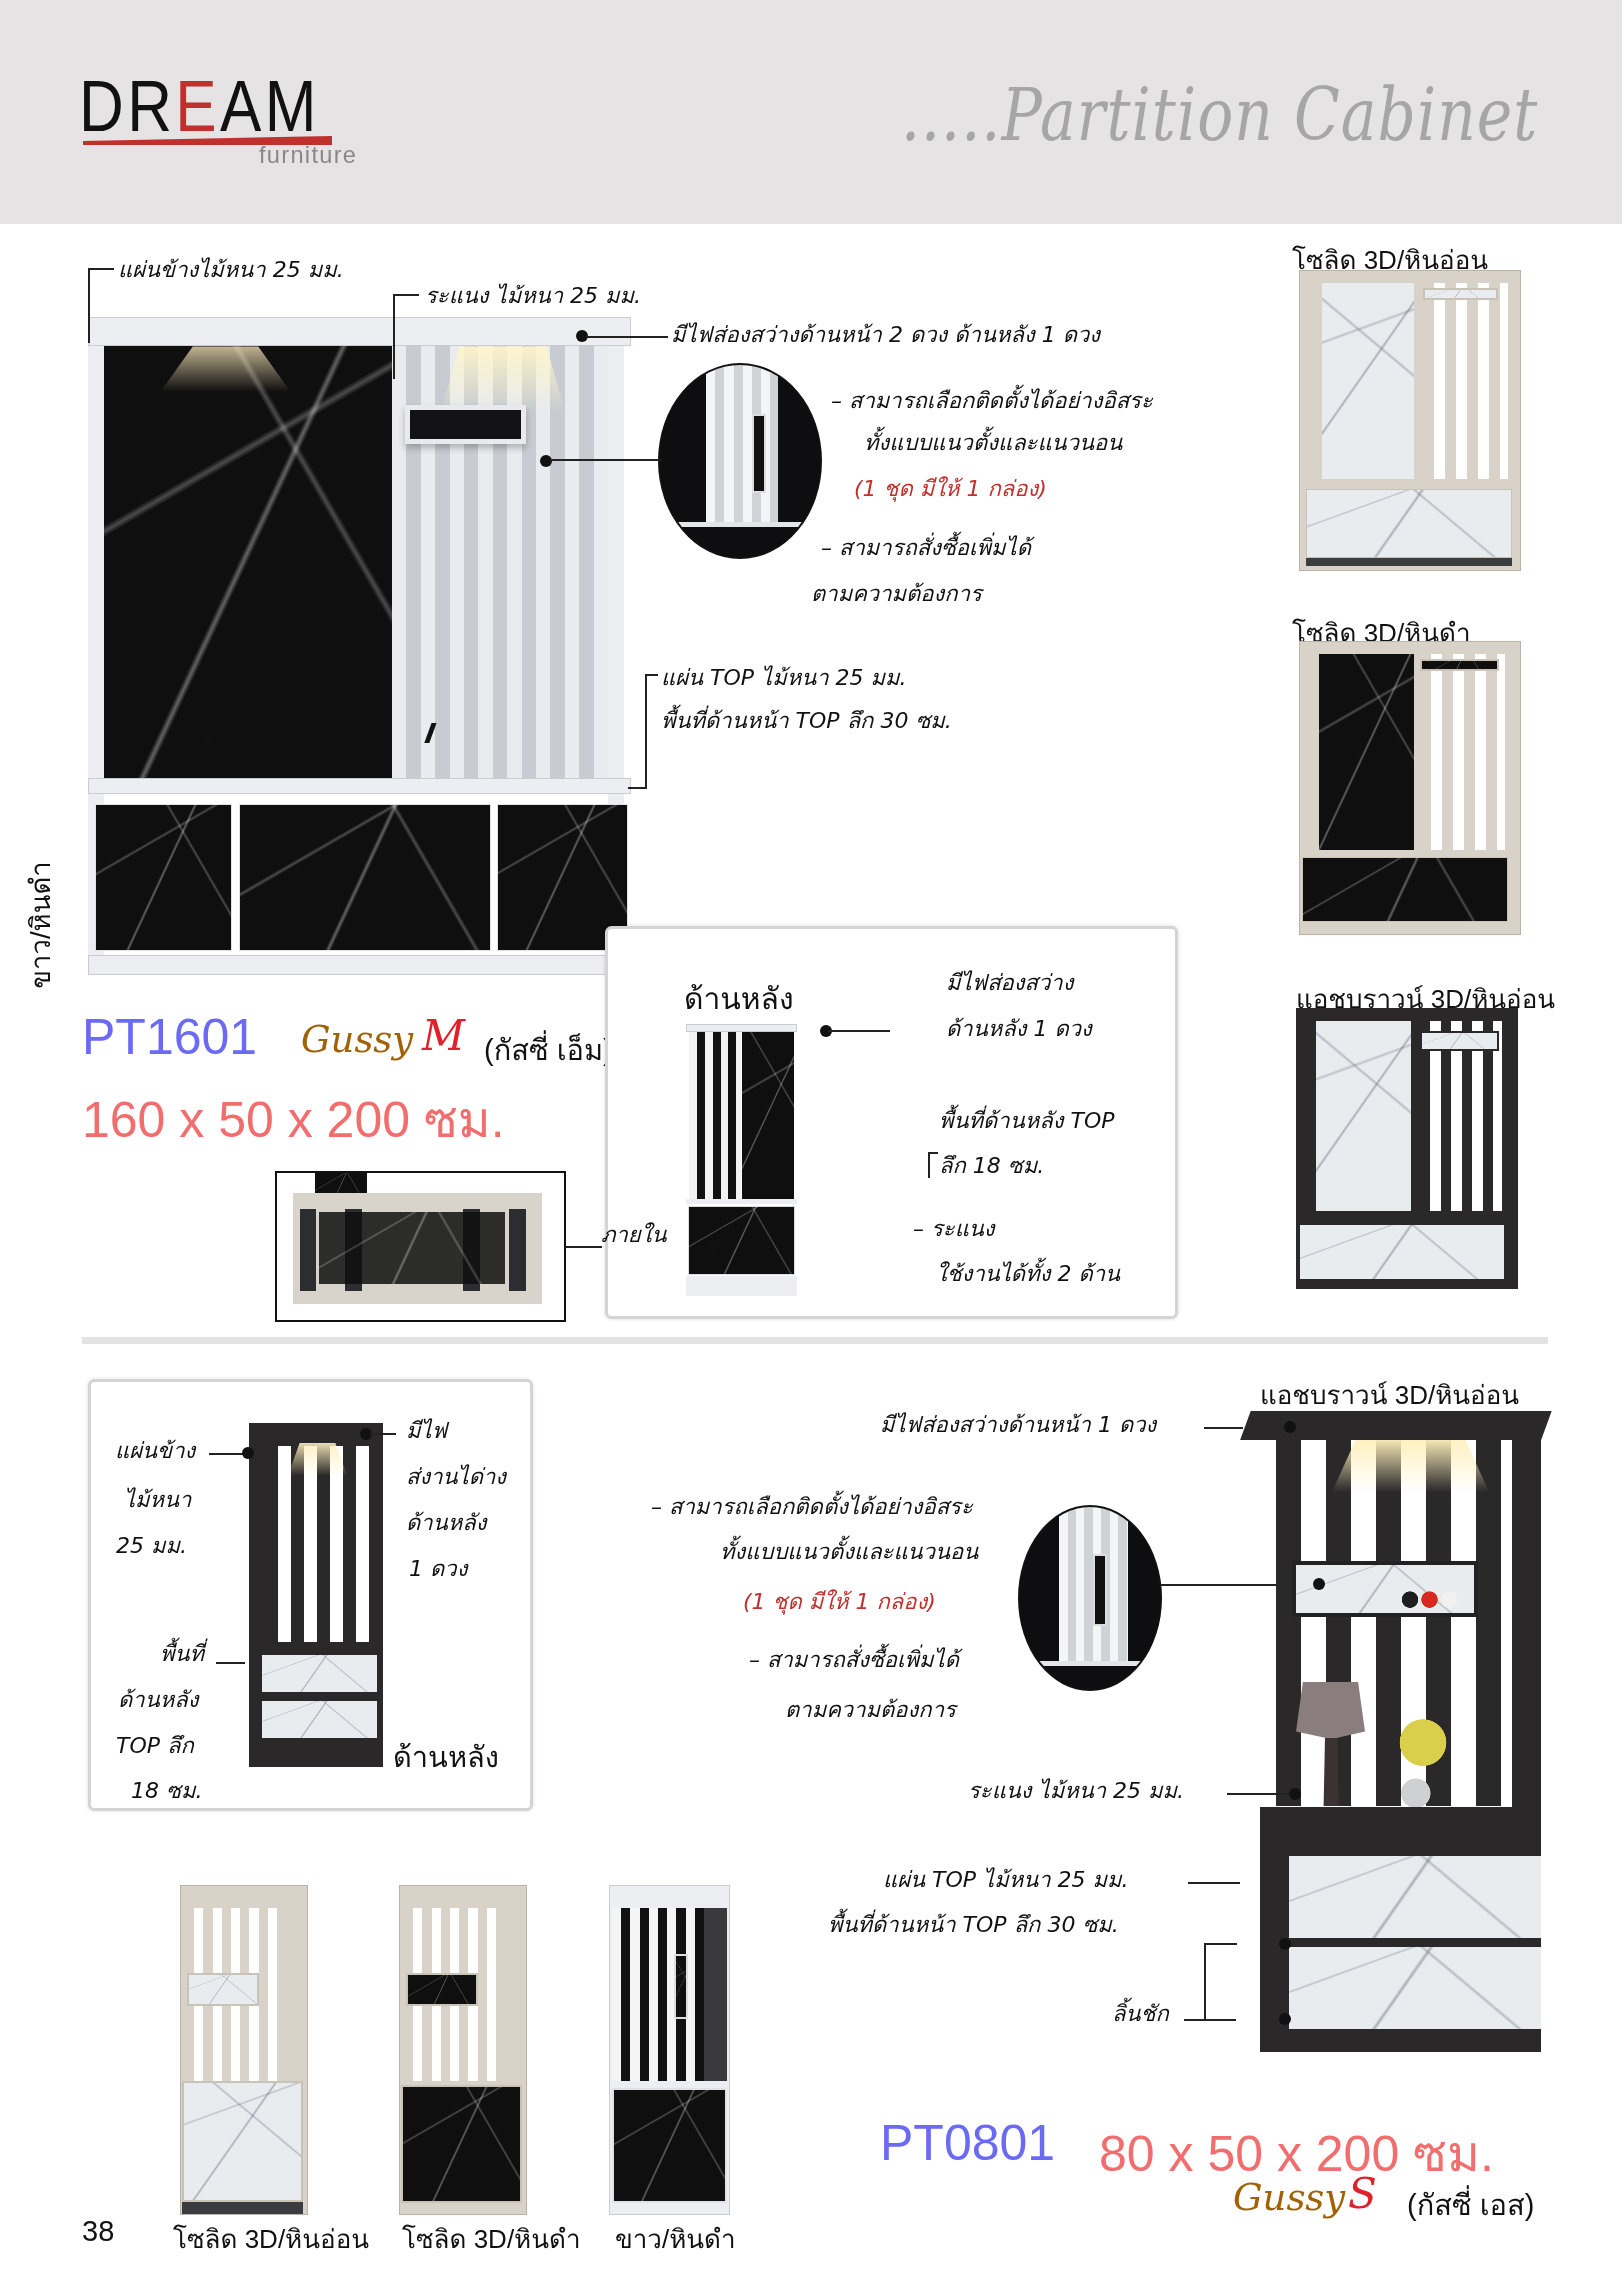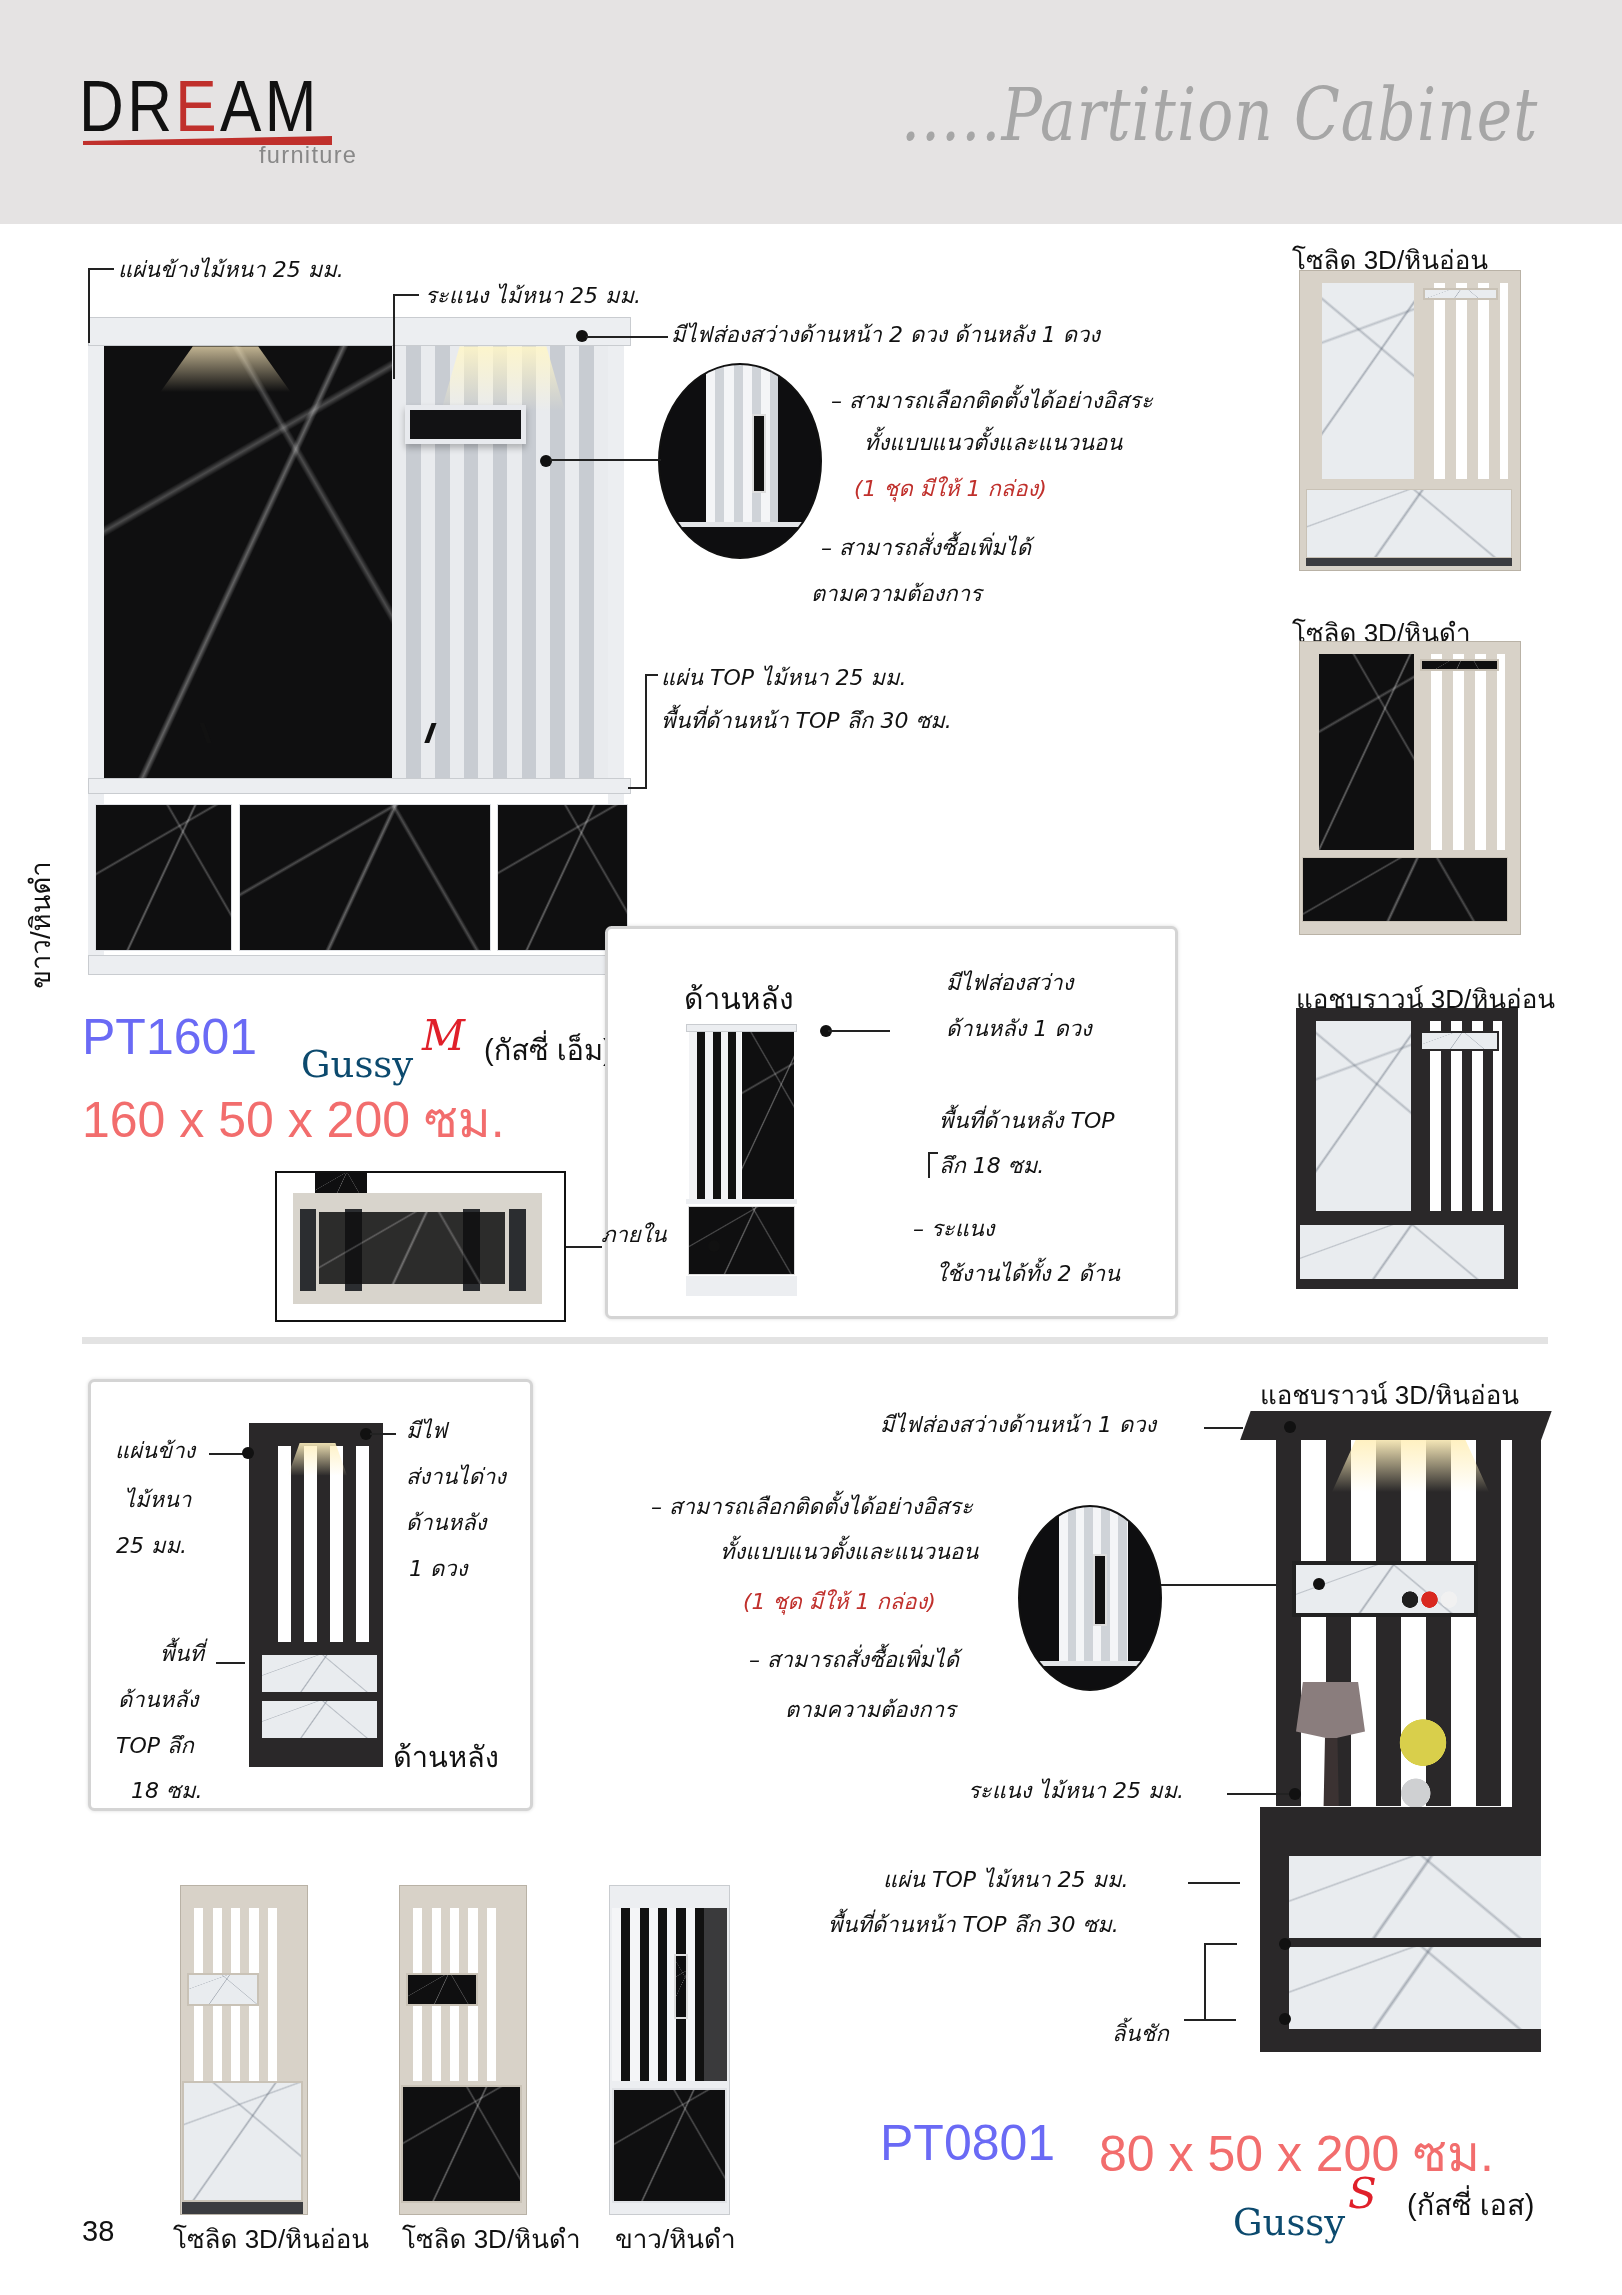--- a/index.html
+++ b/index.html
@@ -26,21 +26,21 @@
   .marble-dark { background: #0f0f10; background-image: linear-gradient(115deg, transparent 48%, rgba(255,255,255,0.35) 49%, transparent 50%), linear-gradient(60deg, transparent 70%, rgba(255,255,255,0.25) 71%, transparent 72%), linear-gradient(150deg, transparent 30%, rgba(255,255,255,0.25) 31%, transparent 32%); }
   .marble-light { background: #e9ecef; background-image: linear-gradient(125deg, transparent 45%, rgba(90,100,115,0.45) 46%, transparent 47%), linear-gradient(40deg, transparent 65%, rgba(90,100,115,0.35) 66%, transparent 67%), linear-gradient(160deg, transparent 25%, rgba(90,100,115,0.3) 26%, transparent 27%); }
   .wood-light { background: #d8d2c8; }
   .wood-dark { background: #2a2829; }
   .white-frame { background: #eceef1; }
   .slats { background: repeating-linear-gradient(90deg, var(--slat) 0 var(--sw), var(--gap) var(--sw) calc(var(--sw) * 2)); }
 
   .var-label { font-family: "Liberation Sans", sans-serif; font-size: 26px; color: #111; white-space: nowrap; }
   .model-code { font-family: "Liberation Sans", sans-serif; font-size: 50px; color: #6a6af5; }
   .dims { font-family: "Liberation Sans", sans-serif; font-size: 50px; color: #f26d6d; }
-  .series-name { font-family: "DejaVu Serif", serif; font-size: 37px; color: #0c4a6e; margin-top: 25px; }
+  .series-name { font-family: "DejaVu Serif", serif; font-style: italic; font-size: 37px; color: #a16207; }
   .series-letter { font-family: "DejaVu Serif", serif; font-style: italic; font-size: 42px; color: #e0202a; }
   .series-th { font-family: "Liberation Sans", sans-serif; font-size: 29px; color: #111; }
   .page-num { font-family: "Liberation Sans", sans-serif; font-size: 29px; color: #111; }
 </style>
 </head>
 <body>
 
 <div class="abs header"></div>
 <div class="abs logo">
   <div class="logo-word">DR<span class="logo-e">E</span>AM</div>
@@ -246,21 +246,21 @@
 <div class="abs note" style="left:785px; top:1692px;">ตามความต้องการ</div>
 
 <div class="abs note" style="left:968px; top:1773px;">ระแนง ไม้หนา 25 มม.</div>
 <div class="leader" style="left:1227px; top:1793px; width:65px; height:2px;"></div>
 <div class="dot" style="left:1289px; top:1788px;"></div>
 
 <div class="abs note" style="left:883px; top:1862px;">แผ่น TOP ไม้หนา 25 มม.</div>
 <div class="leader" style="left:1188px; top:1882px; width:52px; height:2px;"></div>
 <div class="abs note" style="left:828px; top:1907px;">พื้นที่ด้านหน้า TOP ลึก 30 ซม.</div>
 
-<div class="abs note" style="left:1112px; top:1996px;margin-top:20px;">ลิ้นชัก</div>
+<div class="abs note" style="left:1112px; top:1996px;">ลิ้นชัก</div>
 <div class="leader" style="left:1184px; top:2019px; width:52px; height:2px;"></div>
 <div class="leader" style="left:1204px; top:1943px; width:2px; height:77px;"></div>
 <div class="leader" style="left:1204px; top:1943px; width:33px; height:2px;"></div>
 <div class="dot" style="left:1279px; top:1938px;"></div>
 <div class="dot" style="left:1279px; top:2013px;"></div>
 
 <div class="abs model-code" style="left:880px; top:2114px;">PT0801</div>
 <div class="abs dims" style="left:1099px; top:2114px;">80 x 50 x 200  ซม.</div>
 <div class="abs series-name" style="left:1233px; top:2176px;">Gussy</div>
 <div class="abs series-letter" style="left:1348px; top:2169px;">S</div>

